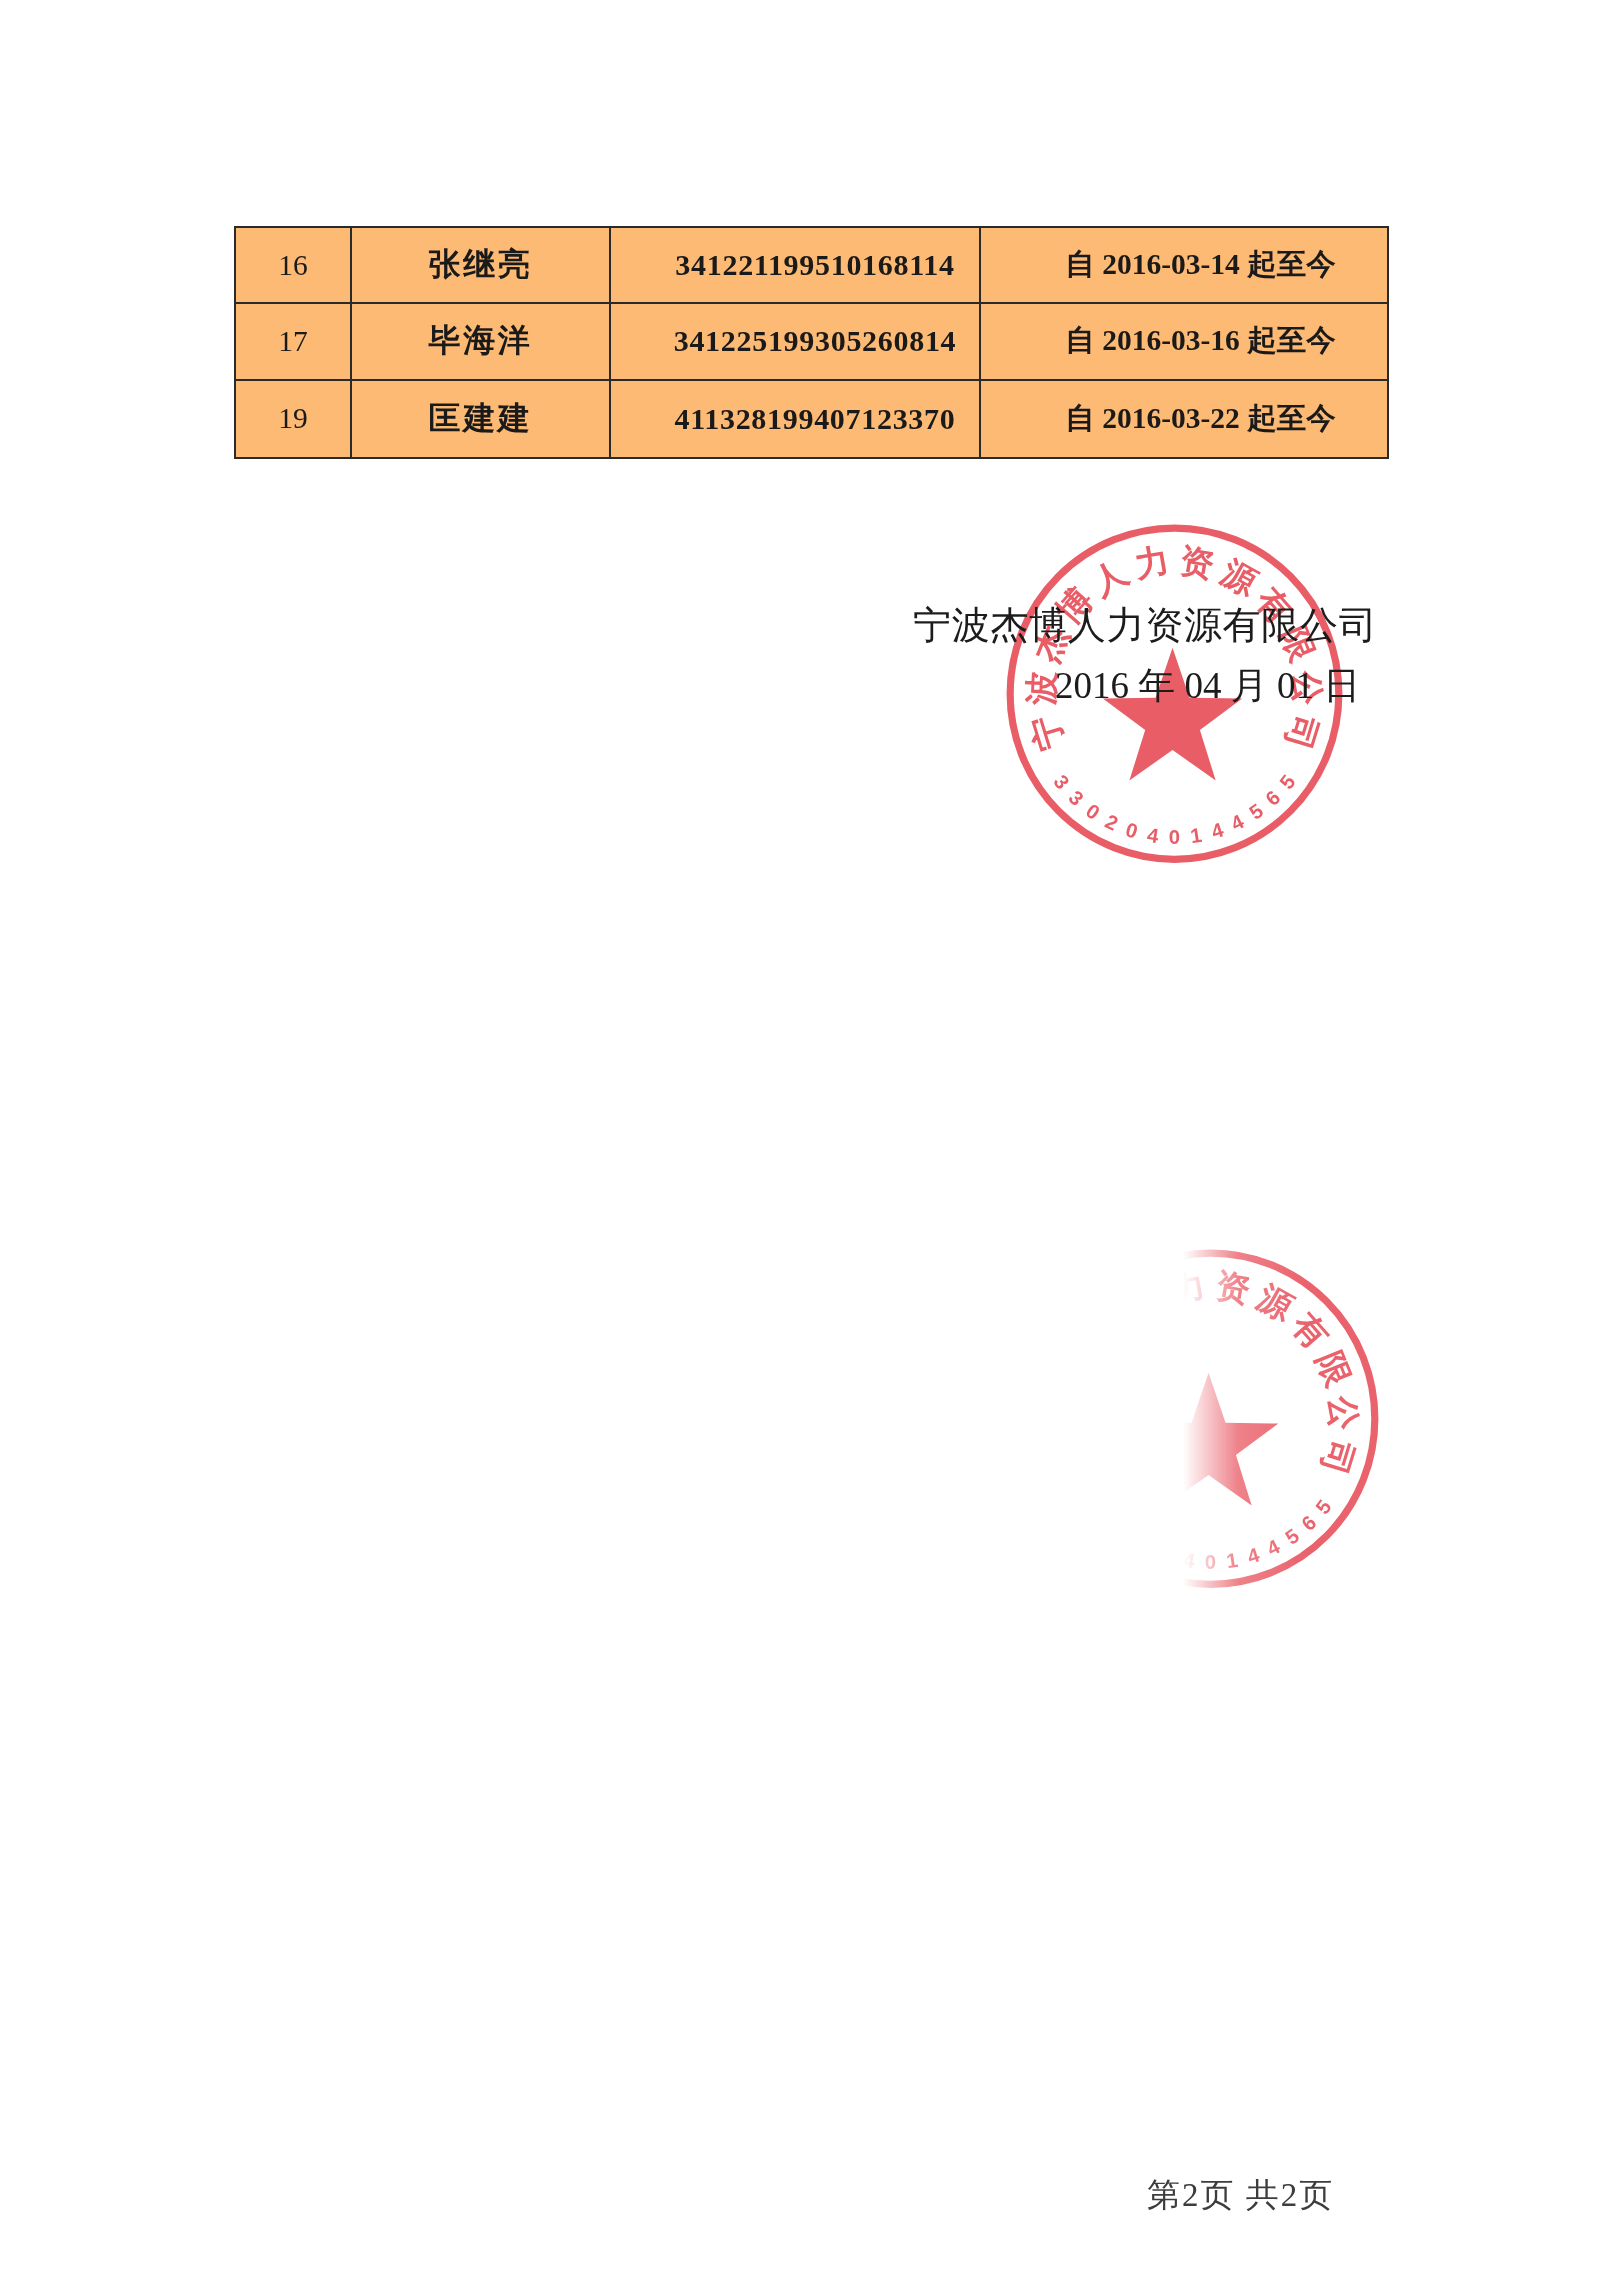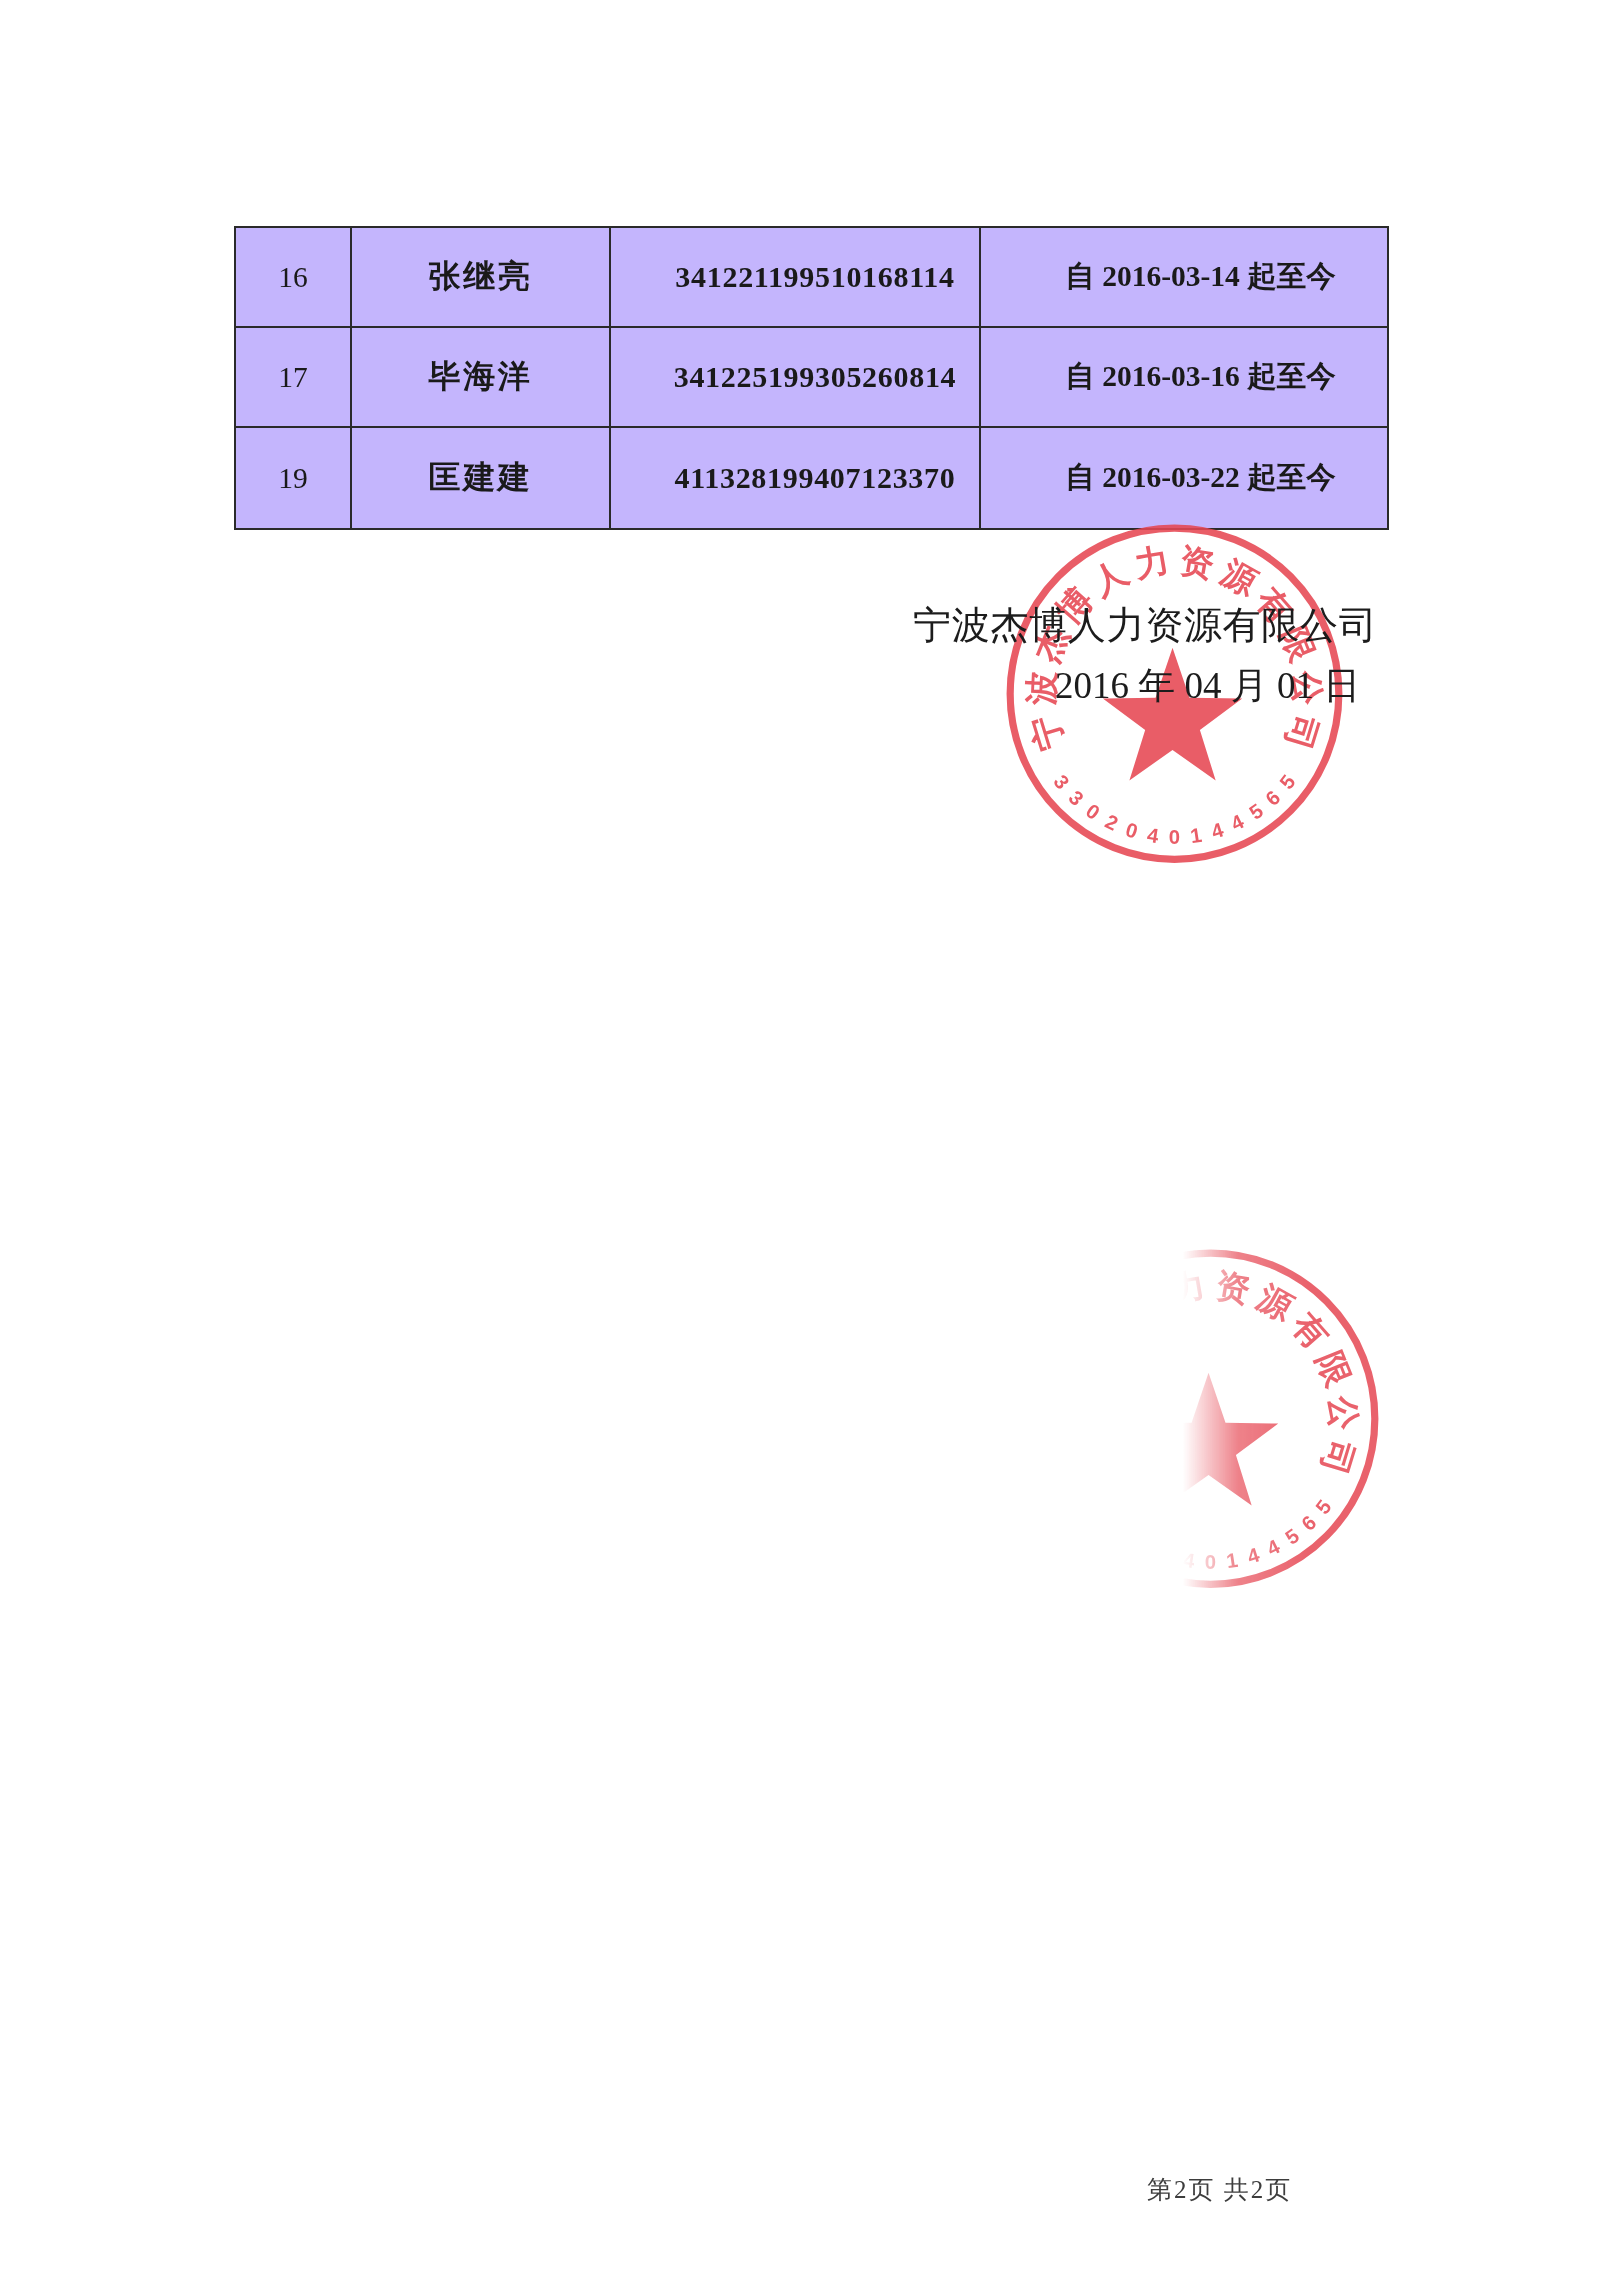--- a/index.html
+++ b/index.html
@@ -12,27 +12,27 @@
     font-family: "Liberation Serif", serif;
     color: #1a1a1a;
   }
 
   
   .doc-table {
     position: absolute;
     left: 234px;
     top: 226px;
     width: 1155px;
-    height: 304px;
+    height: 233px;
     border: 2.6px solid #2a2a2a;
     box-sizing: border-box;
     display: grid;
     grid-template-columns: 116px 259px 370px 1fr;
     grid-template-rows: 1fr 1fr 1fr;
-    background: #c4b5fd;
+    background: #fdba74;
   }
   .cell {
     border-right: 2px solid #2a2a2a;
     border-bottom: 2px solid #2a2a2a;
     display: flex;
     align-items: center;
     justify-content: center;
     font-size: 30px;
     white-space: nowrap;
     overflow: hidden;
@@ -89,21 +89,21 @@
     text-anchor: middle;
     dominant-baseline: central;
     font-family: "Liberation Sans", sans-serif;
   }
 
   
   .footer-page {
     position: absolute;
     left: 1147px;
     top: 2173px;
-    font-size: 25px;
+    font-size: 33px;
     letter-spacing: 2px;
     color: #3d3d3d;
     white-space: nowrap;
   }
 </style>
 </head>
 <body>
 
 <div class="page">
 

